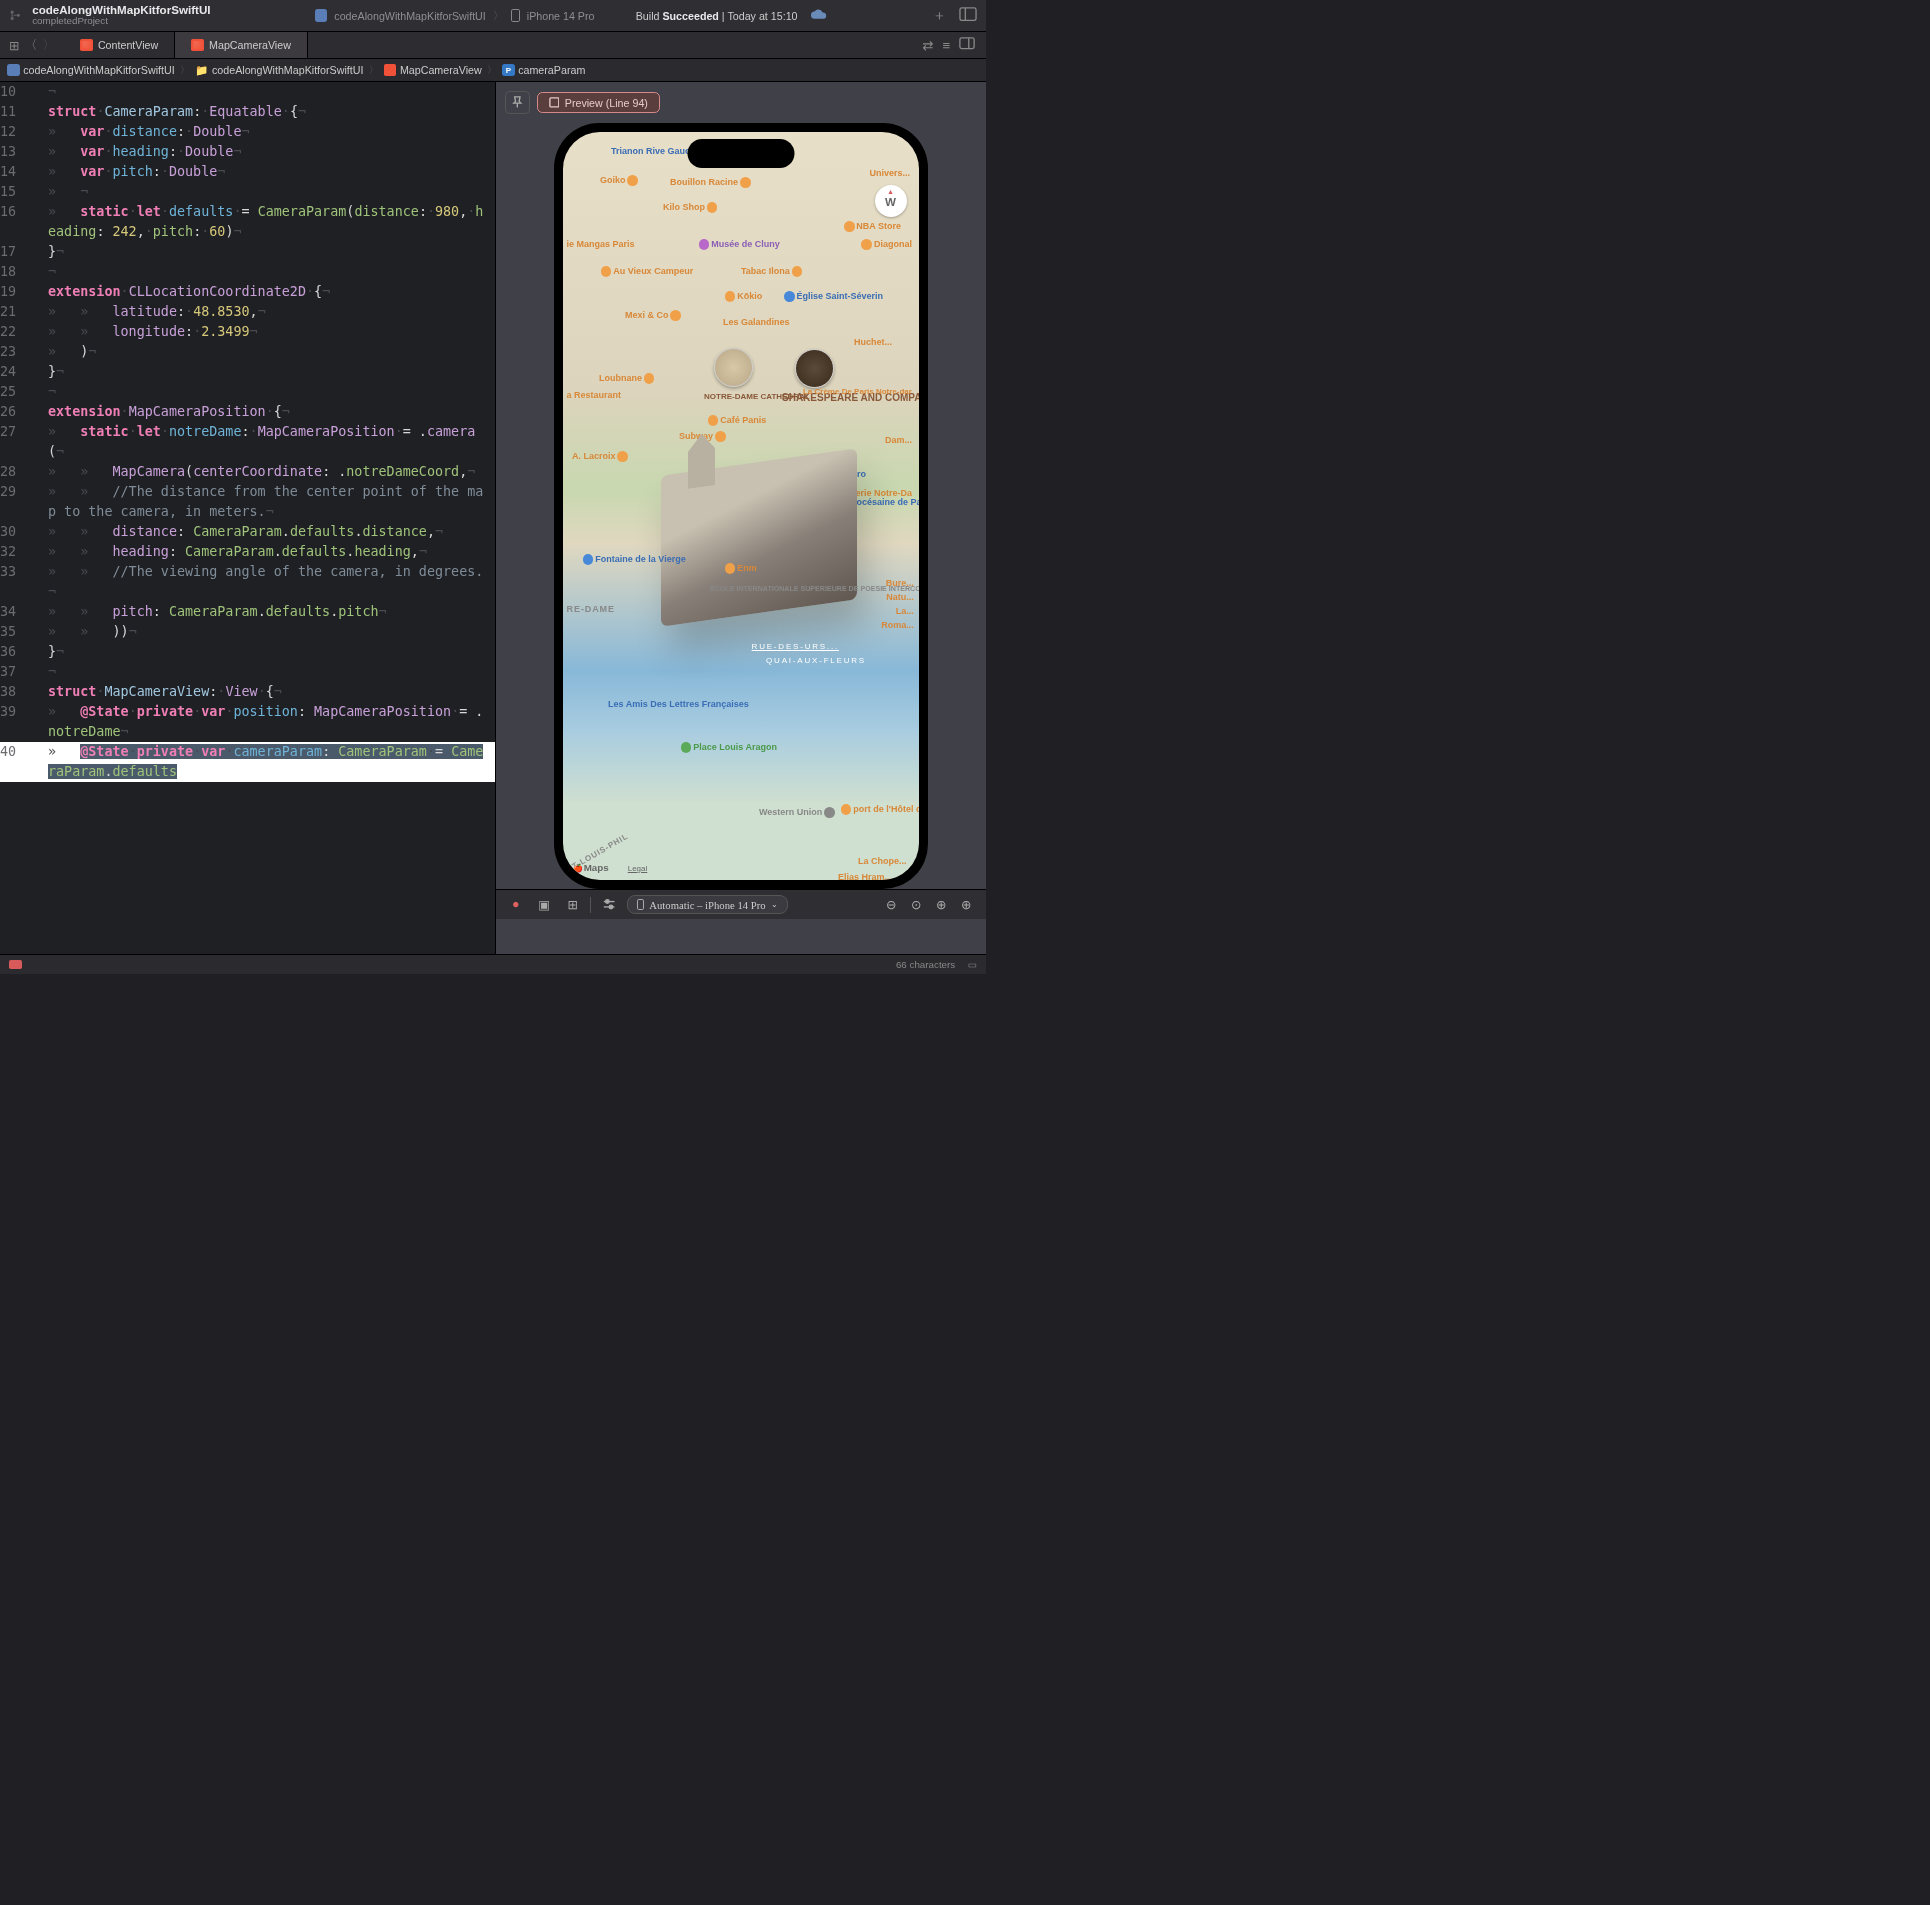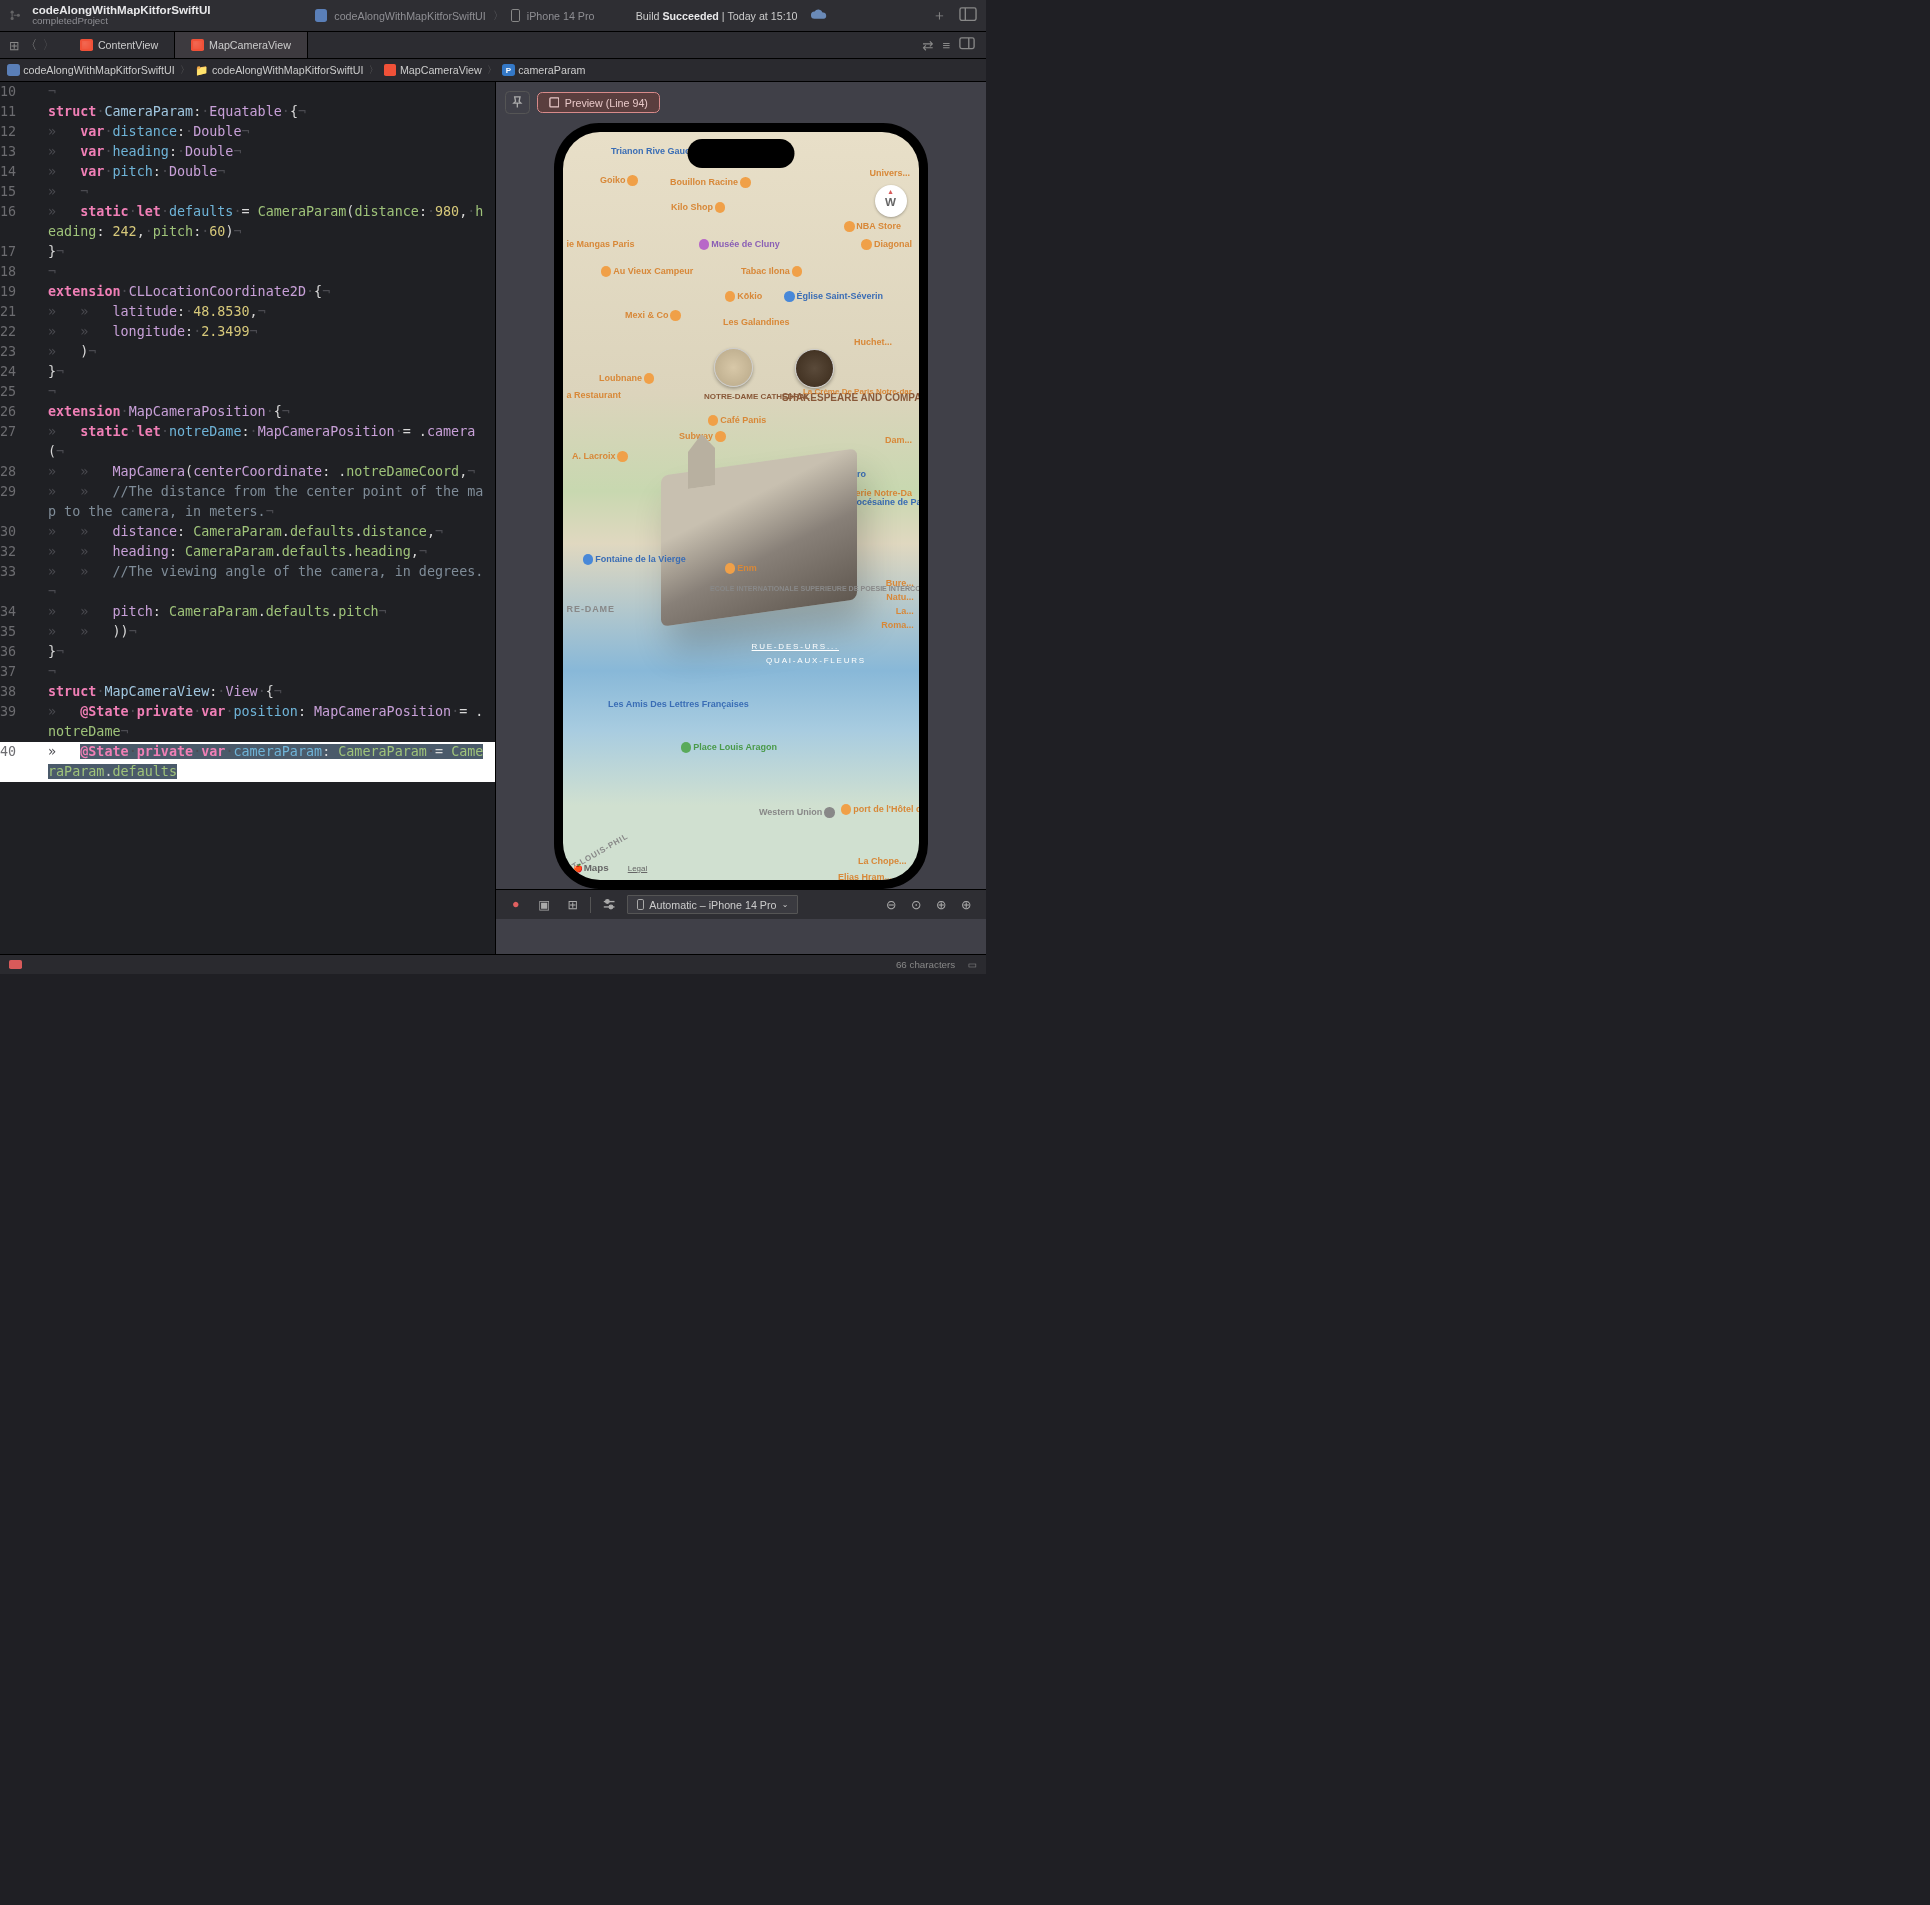--- a/index.html
+++ b/index.html
@@ -181,21 +181,21 @@
     height:30px;
     display:flex;
     align-items:center;
     padding:0 9px;
     gap:7.1px;
     background:#2e2e33;
     border-top:0.9px solid #000;
   }
   .preview-toolbar .btn { width:21.4px; height:21.4px; display:flex; align-items:center; justify-content:center; color:#aaa; font-size:12.5px; cursor:pointer;}
   .preview-toolbar .rec { color:#e06060;}
-  .preview-toolbar .device-sel { background:#3a3a40; border:0.9px solid #555; border-radius:1px; padding:2.7px 9px; font-size:10.7px; color:#ccc; display:flex; align-items:center; gap:5.3px; cursor:pointer;}
+  .preview-toolbar .device-sel { background:#3a3a40; border:0.9px solid #555; border-radius:8px; padding:2.7px 9px; font-size:10.7px; color:#ccc; display:flex; align-items:center; gap:5.3px; cursor:pointer;font-family:Liberation Serif, serif;}
   .preview-toolbar .zoom { margin-left:auto; display:flex; gap:3.6px;}
   .statusbar {
     height:19.6px;
     background:#2a2a2f;
     border-top:0.9px solid #000;
     display:flex;
     align-items:center;
     padding:0 9px;
     font-size:9.8px;
     color:#888;
@@ -434,21 +434,21 @@
         <div class="notch"></div>
         <div class="compass">
             <span style="color:#d85a5a;position:absolute;top:1.8px;font-size:7.1px;">▴</span>
             <span>W</span>
           </div>
 
         <div class="map-label blue-lbl" style="top:14.3px;left:48px;text-align:center;">Trianon Rive Gauche</div>
         <div class="map-label orange-lbl" style="top:43px;left:37px;"><span>Goiko</span><span class="dot" style="background:#f0a048;"></span></div>
         <div class="map-label orange-lbl" style="top:45px;left:107px;"><span>Bouillon Racine</span><span class="dot" style="background:#f0a048;"></span></div>
         <div class="map-label orange-lbl" style="top:36px;right:9px;">Univers...</div>
-        <div class="map-label orange-lbl" style="top:70px;left:108px;"><span>Kilo Shop</span><span class="dot" style="background:#f0a048;"></span></div>
+        <div class="map-label orange-lbl" style="top:70px;left:100px;"><span>Kilo Shop</span><span class="dot" style="background:#f0a048;"></span></div>
         <div class="map-label orange-lbl" style="top:89px;right:18px;"><span class="dot" style="background:#f0a048;"></span><span>NBA Store</span></div>
         <div class="map-label purple-lbl" style="top:107px;left:134px;"><span class="dot" style="background:#b868c8;"></span><span>Musée de Cluny</span></div>
         <div class="map-label orange-lbl" style="top:107px;right:7.1px;"><span class="dot" style="background:#f0a048;"></span><span>Diagonal</span></div>
         <div class="map-label orange-lbl" style="top:107px;left:3.6px;">ie Mangas Paris</div>
         <div class="map-label orange-lbl" style="top:134px;left:36px;"><span class="dot" style="background:#f0a048;"></span><span>Au Vieux Campeur</span></div>
         <div class="map-label orange-lbl" style="top:134px;left:178px;"><span>Tabac Ilona</span><span class="dot" style="background:#f0a048;"></span></div>
         <div class="map-label orange-lbl" style="top:159px;left:160px;"><span class="dot" style="background:#f0a048;"></span><span>Kōkio</span></div>
         <div class="map-label blue-lbl" style="top:159px;right:36px;"><span class="dot" style="background:#4888d8;"></span><span>Église Saint-Séverin</span></div>
         <div class="map-label orange-lbl" style="top:178px;left:62px;"><span>Mexi &amp; Co</span><span class="dot" style="background:#f0a048;"></span></div>
         <div class="map-label orange-lbl" style="top:185px;left:160px;"><span>Les Galandines</span></div>

